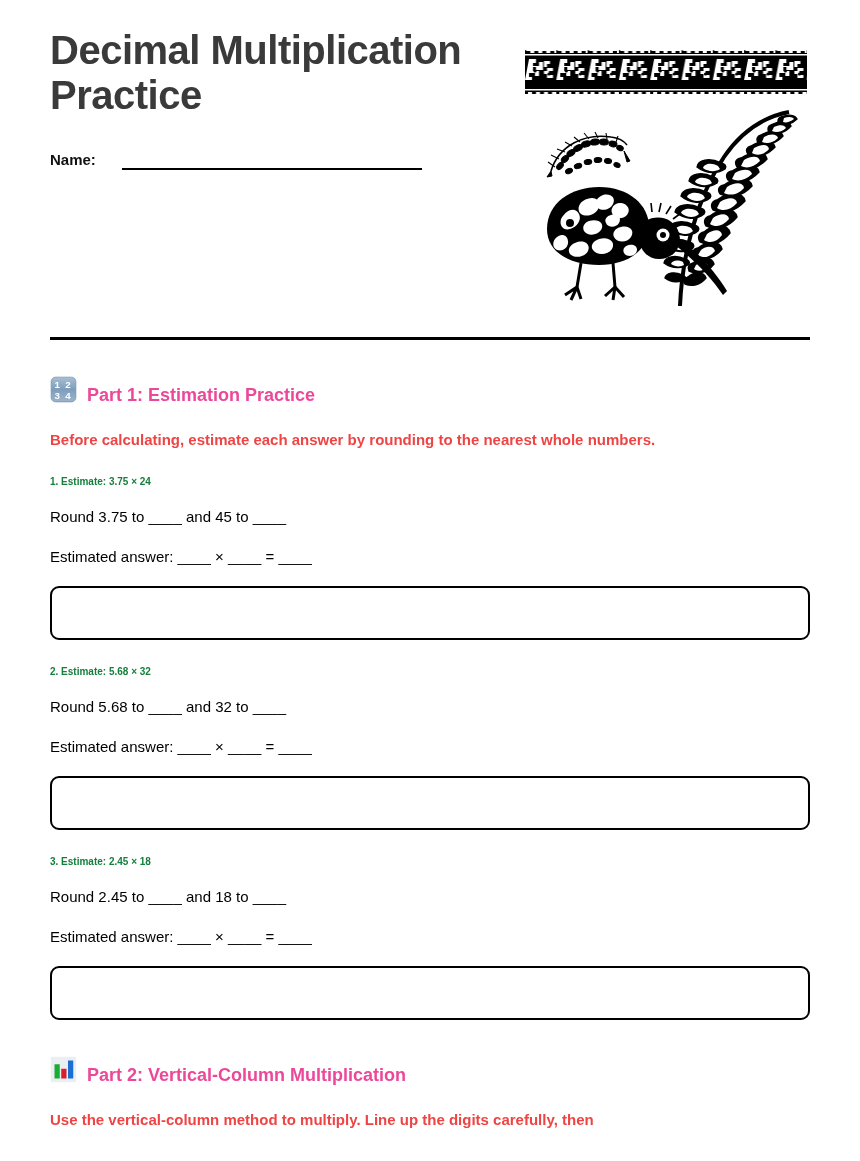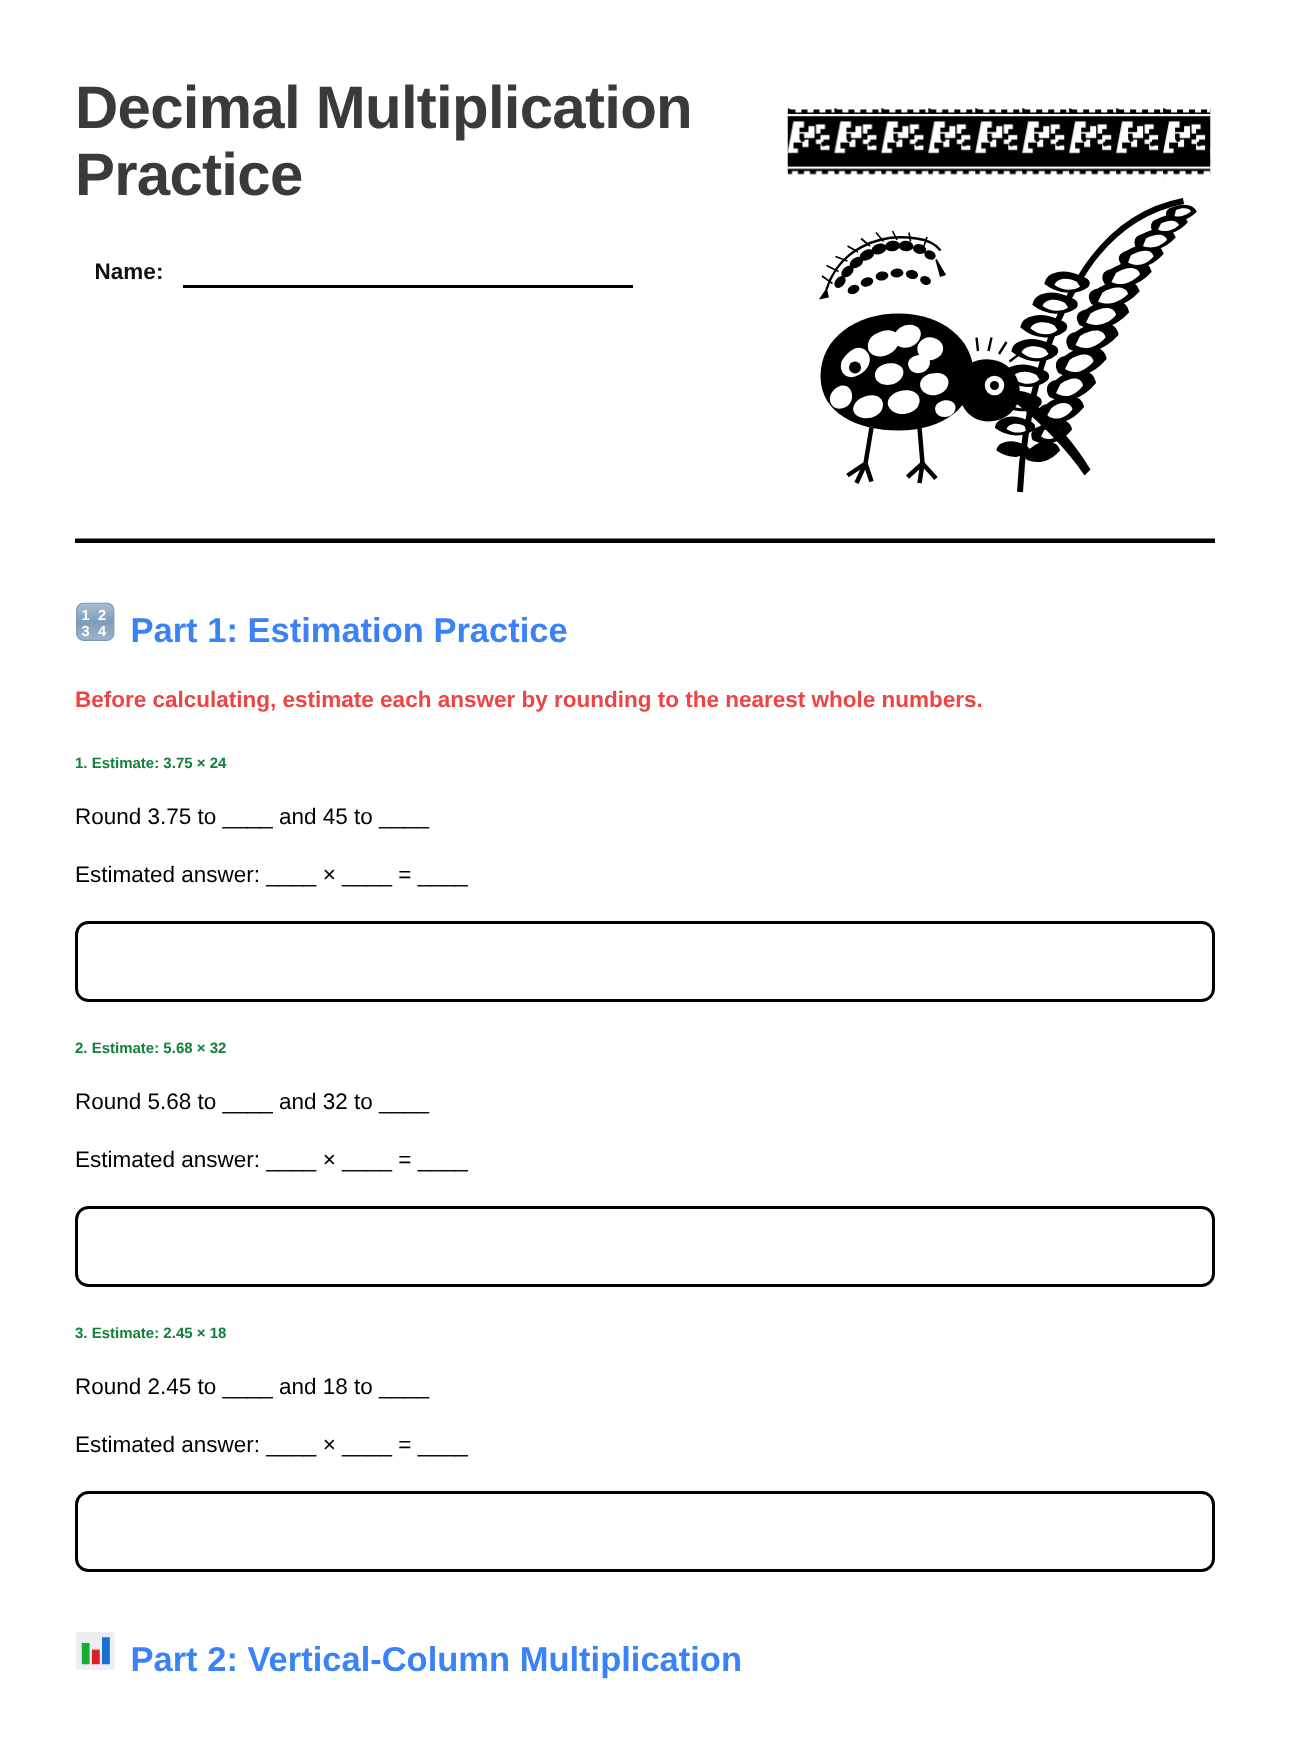--- a/index.html
+++ b/index.html
@@ -19,21 +19,21 @@
     padding: 0 50px;
     box-sizing: border-box;
     width: 860px;
   }
 
   
   .header {
     display: flex;
     justify-content: space-between;
     align-items: flex-start;
-    padding-top: 50px;
+    padding-top: 28px;
   }
   .header-left { width: 440px; flex: 0 0 auto; }
 
   .worksheet-title {
     font-size: 40px;
     font-weight: bold;
     color: #3a3a3a;
     line-height: 1.12;
     letter-spacing: -0.5px;
     margin: 0 0 26px 0;
@@ -47,21 +47,20 @@
     height: 26px;
   }
   .field-label {
     font-size: 15px;
     font-weight: bold;
     color: #111;
     width: 72px;
     flex: 0 0 auto;
     line-height: 1;
     padding-bottom: 3px;
-    text-align: center;
   }
   .field-line {
     flex: 0 0 auto;
     width: 300px;
     border-bottom: 2px solid #000;
     height: 18px;
   }
 
   
   .header-art {
@@ -86,23 +85,23 @@
   }
 
   
   .section-heading {
     display: flex;
     align-items: center;
     gap: 10px;
     margin-top: 34px;
   }
   .section-title {
-    font-size: 23px;
-    font-weight: bold;
-    color: #3b82f6;
+    font-size: 18px;
+    font-weight: bold;
+    color: #ec4899;
     line-height: 1.1;
     margin-top: 12px;
   }
   .emoji-icon { width: 27px; height: 27px; flex: 0 0 auto; display: block; }
 
   .section-intro {
     font-size: 15px;
     font-weight: bold;
     color: #ef4444;
     margin-top: 24px;
@@ -337,14 +336,15 @@
   <div class="section-heading">
     <svg class="emoji-icon" viewBox="0 0 36 36">
       <rect x="1" y="1" width="34" height="34" rx="2" fill="#eceff1"></rect>
       <rect x="6" y="11" width="7" height="19" fill="#1aab35"></rect>
       <rect x="15" y="17" width="7" height="13" fill="#d8202a"></rect>
       <rect x="24" y="6" width="7" height="24" fill="#1a6fd4"></rect>
     </svg>
     <div class="section-title">Part 2: Vertical-Column Multiplication</div>
   </div>
 
+  <div class="section-intro">Use the vertical-column method to multiply. Line up the digits carefully, then</div>
 
 </div>
 
 </body></html>

